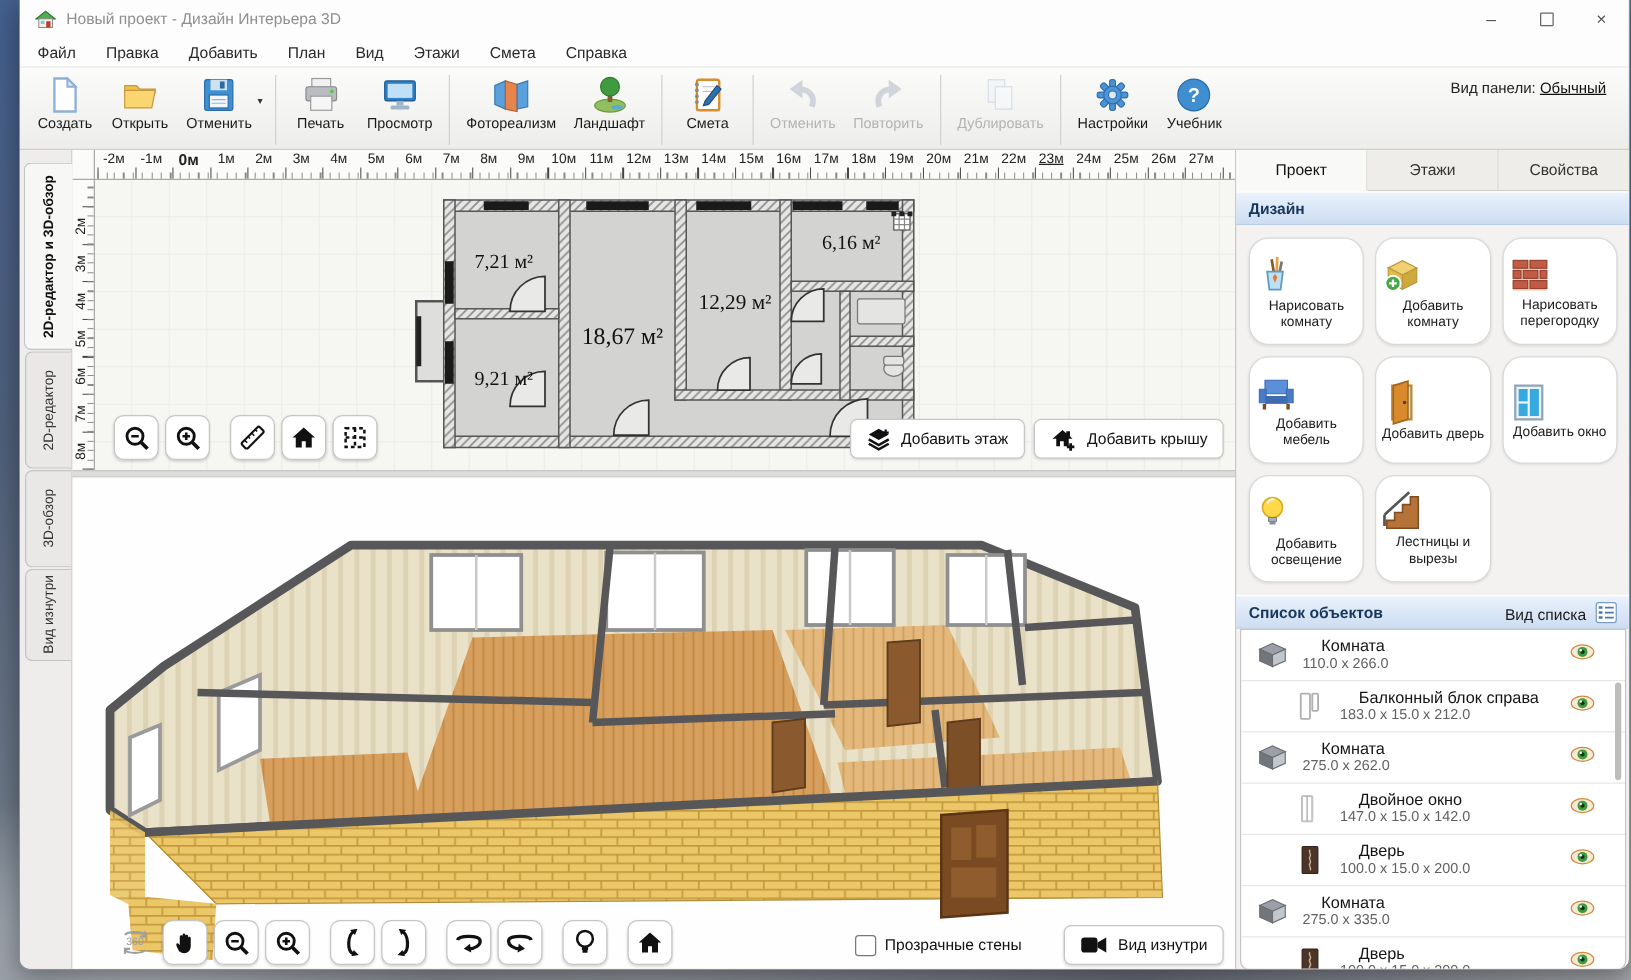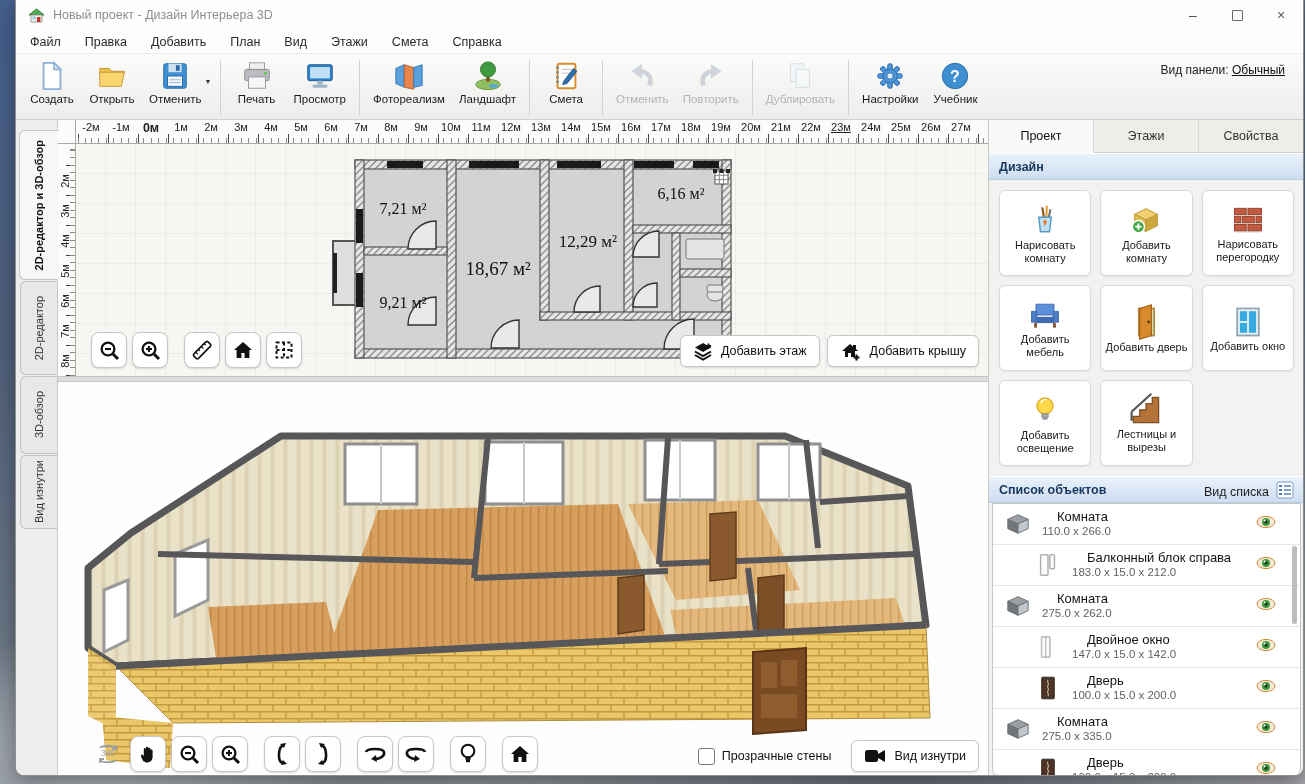--- a/index.html
+++ b/index.html
@@ -67,36 +67,36 @@
   .sqbtn{width:34px;height:34px;background:#fff;border:1px solid #c6c6c4;border-radius:8px;
     display:flex;align-items:center;justify-content:center;box-shadow:0 1px 2px rgba(0,0,0,.14);}
   .gapL{margin-left:11px;}
   .floorbtns{position:absolute;right:9px;top:215px;display:flex;gap:7px;z-index:7;}
   .wbtn{height:30px;background:#fff;border:1px solid #c6c6c4;border-radius:6px;display:flex;align-items:center;
     gap:8px;padding:0 12px;font-size:12.5px;color:#111;box-shadow:0 1px 2px rgba(0,0,0,.12);white-space:nowrap;}
   .splitter{height:4px;background:#dddddb;border-top:1px solid #c7c7c5;border-bottom:1px solid #c7c7c5;}
   .view3d{position:relative;flex:1;background:#fefefe;overflow:hidden;}
   .bar3d{position:absolute;left:33px;bottom:7px;display:flex;gap:5px;align-items:center;z-index:5;}
   .ghost{border:none;background:transparent;box-shadow:none;}
-  .right3d{position:absolute;right:9px;bottom:7px;display:flex;align-items:center;gap:20px;z-index:5;}
+  .right3d{position:absolute;right:9px;bottom:7px;display:flex;align-items:center;gap:34px;z-index:5;}
   .chkrow{display:flex;align-items:center;gap:7px;font-size:12.5px;color:#111;}
   .chk{width:15px;height:15px;border:1.4px solid #777;border-radius:3px;background:#fff;}
   
   .rightpanel{width:315px;flex:none;border-left:1px solid #c9c9c7;background:#f3f2f0;display:flex;flex-direction:column;}
   .rtabs{display:flex;height:33px;background:#f0efec;flex:none;}
   .rtab{flex:1;display:flex;align-items:center;justify-content:center;font-size:12.5px;color:#333;
     background:#eeedea;border-right:1px solid #d8d8d6;border-bottom:1px solid #cfcfcd;}
   .rtab.active{background:#f9f9f7;border-bottom-color:transparent;color:#111;}
   .shead{height:25px;flex:none;background:linear-gradient(#eaf2fc,#cdddf1);border-top:1px solid #fff;
     border-bottom:1px solid #b9cde4;display:flex;align-items:center;padding:0 10px;font-size:12.5px;
     font-weight:bold;color:#16365c;justify-content:space-between;}
   .shead .rside{display:flex;align-items:flex-end;gap:7px;font-weight:normal;color:#1a1a1a;}
   .cards{display:grid;grid-template-columns:repeat(3,1fr);gap:9px;padding:10px;flex:none;}
-  .card{background:#fff;border:1px solid #d9d9d7;border-radius:6px;height:78px;display:flex;flex-direction:column;
-    align-items:center;justify-content:center;gap:0;padding:3px 2px;box-shadow:0 1px 2px rgba(0,0,0,.07);}
+  .card{background:#fff;border:1px solid #d9d9d7;border-radius:16px;height:78px;display:flex;flex-direction:column;
+    justify-content:center;gap:0;padding:3px 2px;box-shadow:0 1px 2px rgba(0,0,0,.07);}
   .card span{font-size:11px;text-align:center;line-height:1.18;color:#1a1a1a;}
   .objwrap{flex:1;margin:0 3px 3px;border:1px solid #c6c6c4;border-radius:0 0 7px 7px;background:#fff;
     position:relative;overflow:hidden;}
   .orow{display:flex;align-items:center;height:40px;border-bottom:1px solid #e7e7e5;padding-left:10px;position:relative;}
   .orow.indent{padding-left:40px;}
   .oicon{width:30px;display:flex;justify-content:center;margin-right:9px;flex:none;}
   .otext{display:flex;flex-direction:column;justify-content:center;}
   .oname{font-size:13px;color:#141414;line-height:1.25;margin-left:15px;}
   .odims{font-size:11.5px;color:#616161;line-height:1.2;}
   .oeye{position:absolute;right:24px;top:50%;transform:translateY(-50%);}

